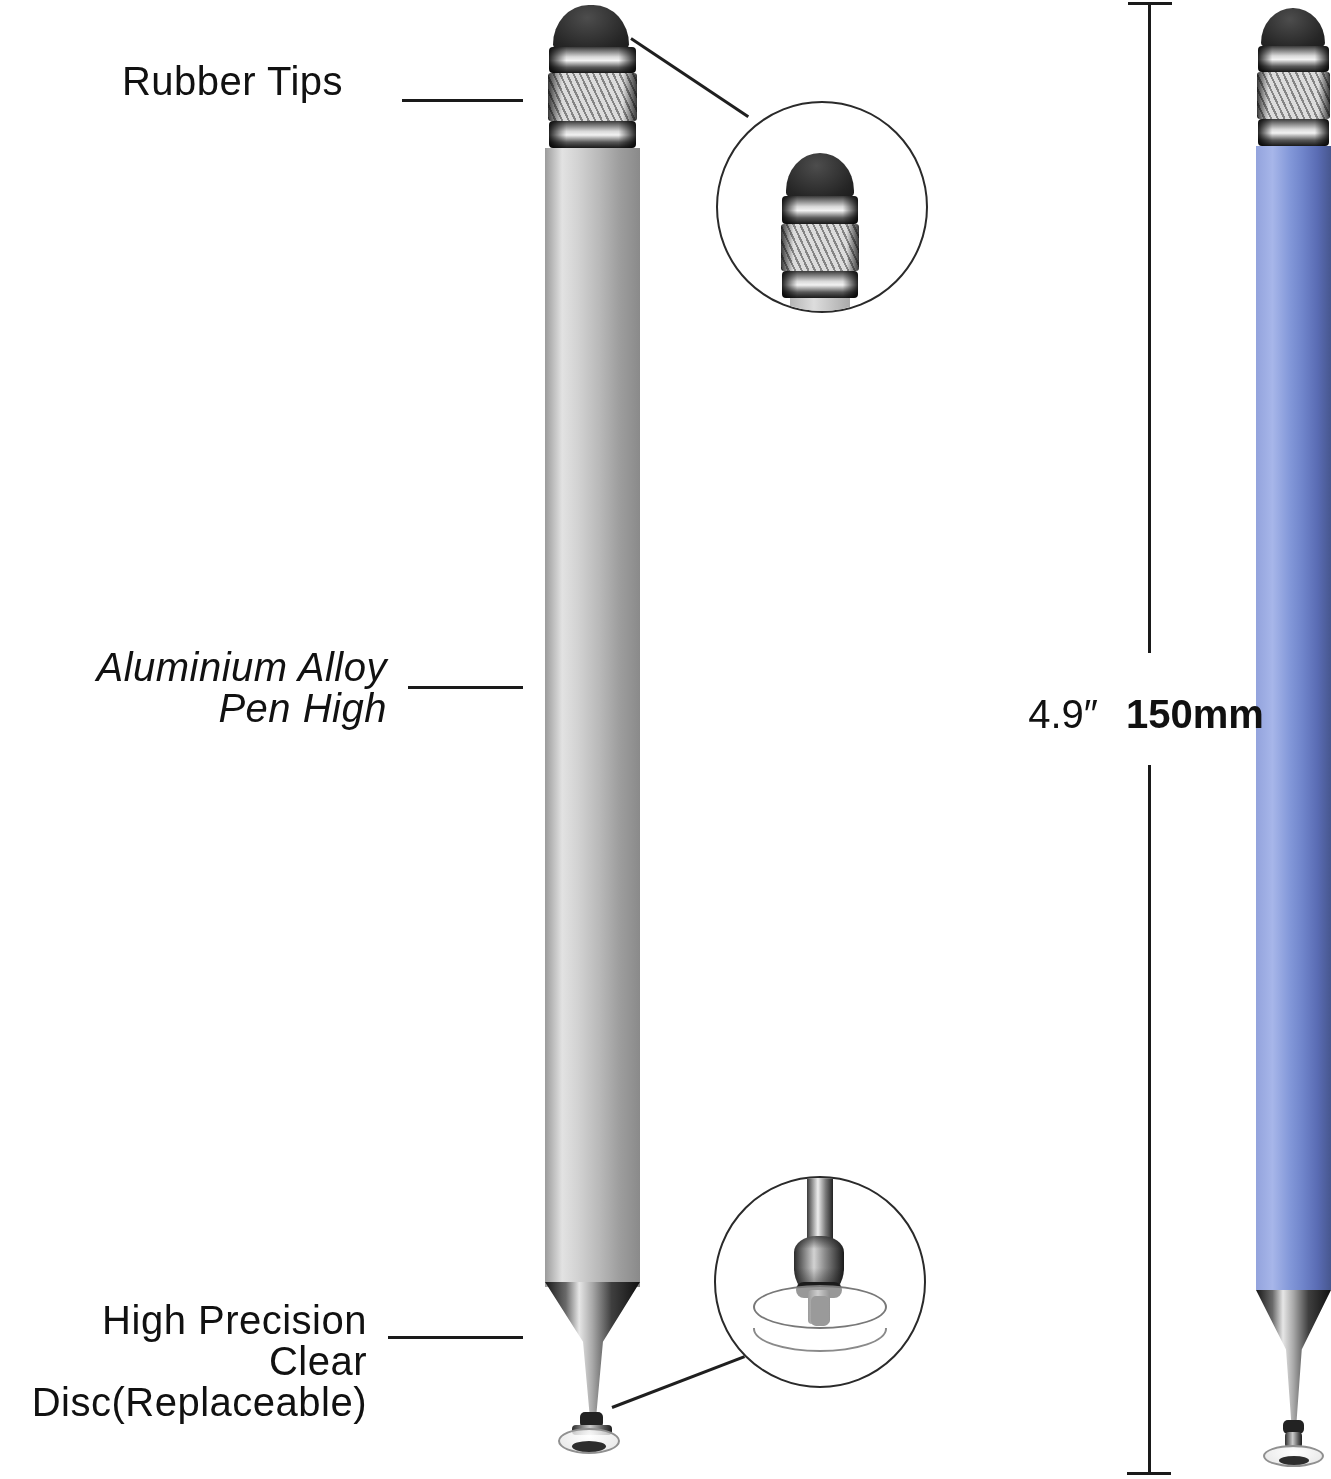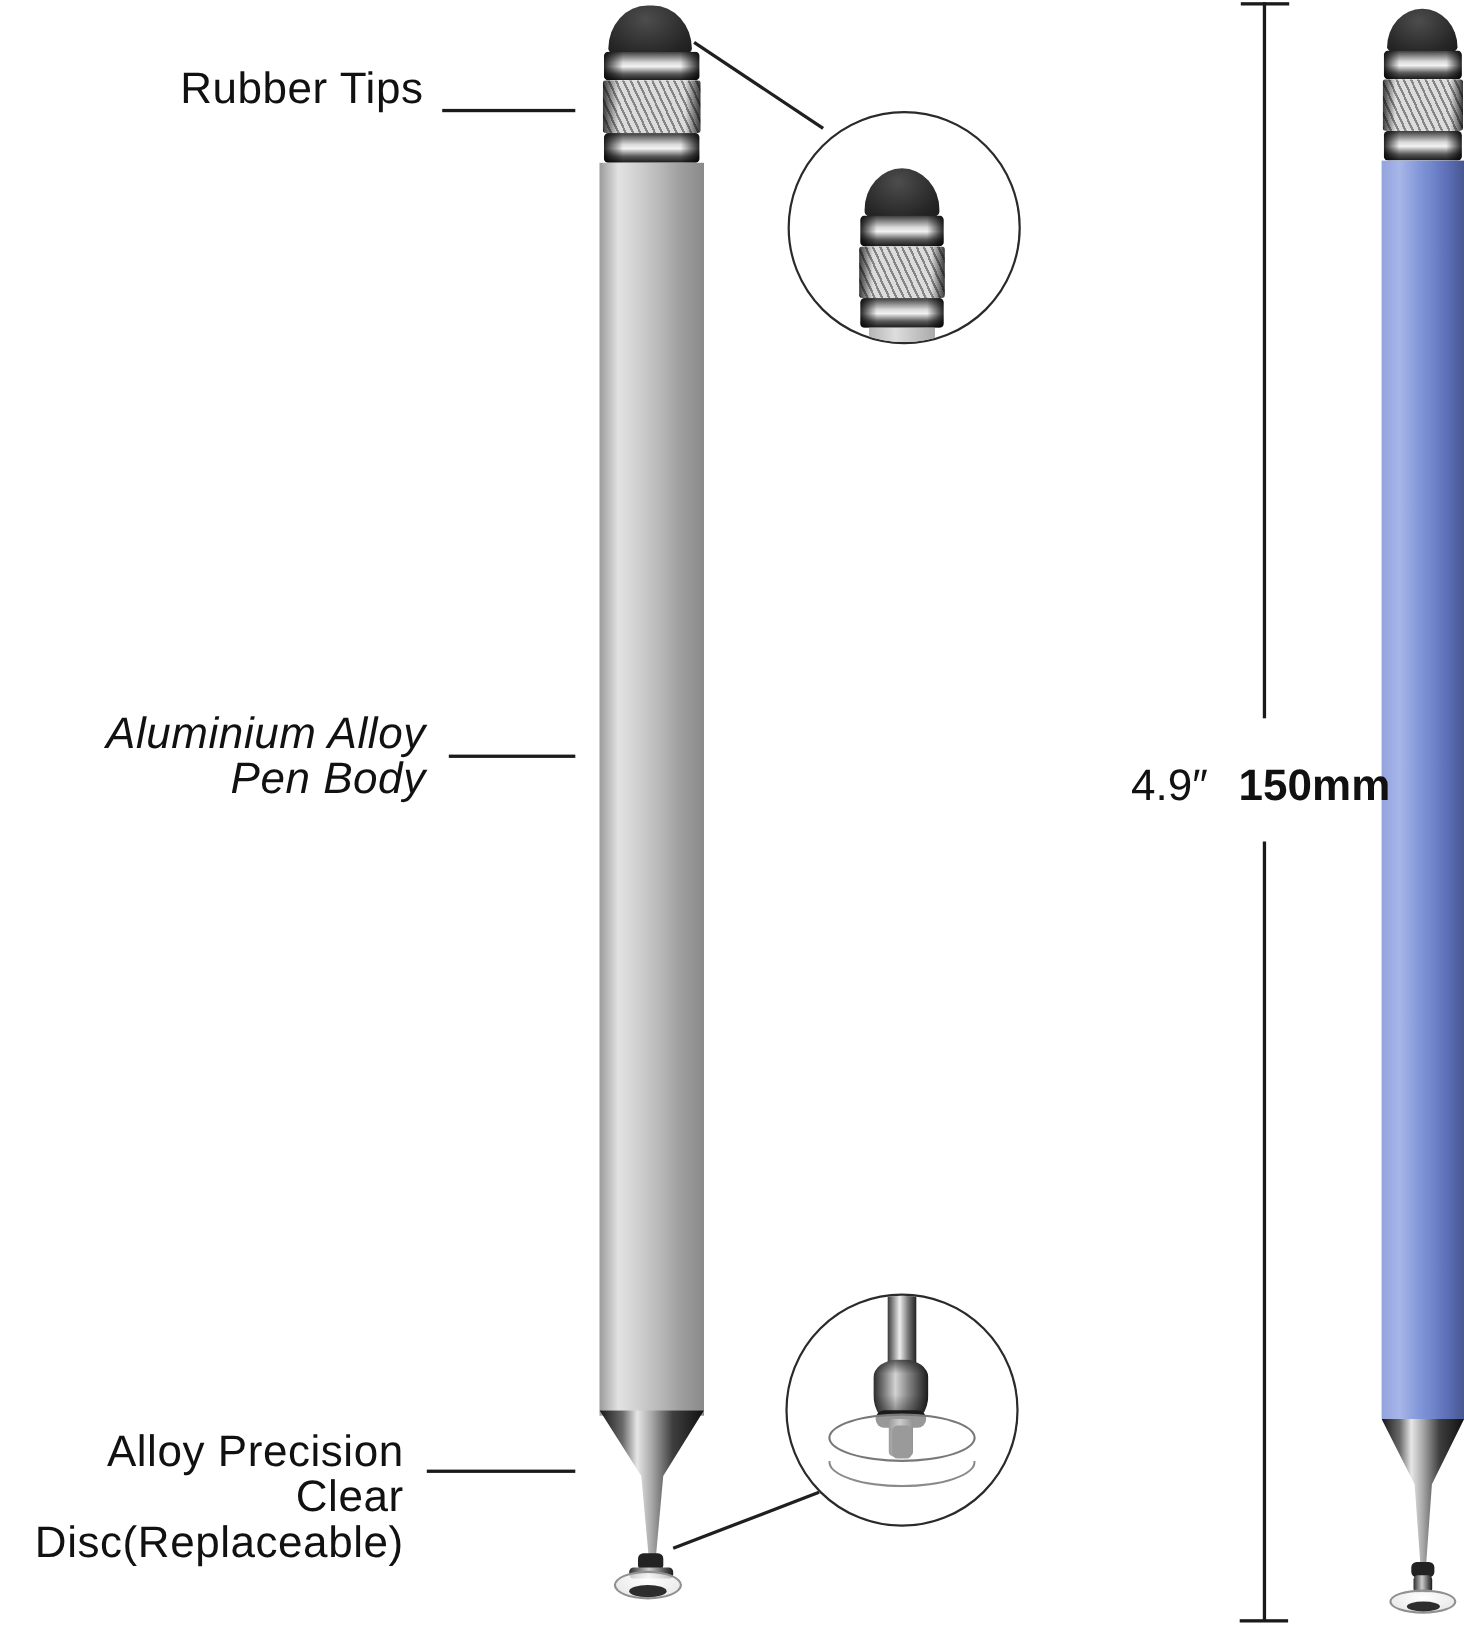--- a/index.html
+++ b/index.html
@@ -139,33 +139,33 @@
   <div class="pen-part chrome-ring" style="left:2px;top:111px;width:71px;height:27px;"></div>
   <div class="pen-part body-blue" style="left:0;top:138px;width:75px;height:1144px;"></div>
   <div class="pen-part cone" style="left:0;top:1282px;width:75px;height:132px;"></div>
   <div class="pen-part tip-ring" style="left:27px;top:1412px;width:21px;height:14px;"></div>
   <div class="pen-part tip-knob" style="left:29px;top:1424px;width:17px;height:16px;"></div>
   <div class="pen-part disc" style="left:7px;top:1437px;width:61px;height:22px;">
     <div class="disc-blob" style="left:14px;top:9px;width:30px;height:9px;"></div>
   </div>
 </div>
 
-<div class="label" style="left:80px;top:61px;width:305px;">
+<div class="label" style="left:80px;top:61px;width:305px;text-align:center;">
   <span>Rubber Tips</span>
 </div>
 <div class="hline" style="left:402px;top:99px;width:121px;"></div>
 
 <div class="label" style="left:80px;top:647px;width:307px;font-style:italic;">
   <span>Aluminium Alloy</span>
-  <span>Pen Body</span>
+  <span>Pen High</span>
 </div>
 <div class="hline" style="left:408px;top:686px;width:115px;"></div>
 
 <div class="label" style="left:0px;top:1300px;width:367px;">
-  <span>Alloy Precision</span>
+  <span>High Precision</span>
   <span>Clear Disc(Replaceable)</span>
 </div>
 <div class="hline" style="left:388px;top:1336px;width:135px;"></div>
 
 <div class="leader" style="left:631px;top:37px;width:141px;transform:rotate(33.7deg);"></div>
 <div class="leader" style="left:612px;top:1406px;width:142px;transform:rotate(-21deg);"></div>
 
 <div class="hline" style="left:1128px;top:2px;width:44px;"></div>
 <div class="vline" style="left:1148px;top:2px;height:651px;"></div>
 <div class="vline" style="left:1148px;top:765px;height:709px;"></div>

